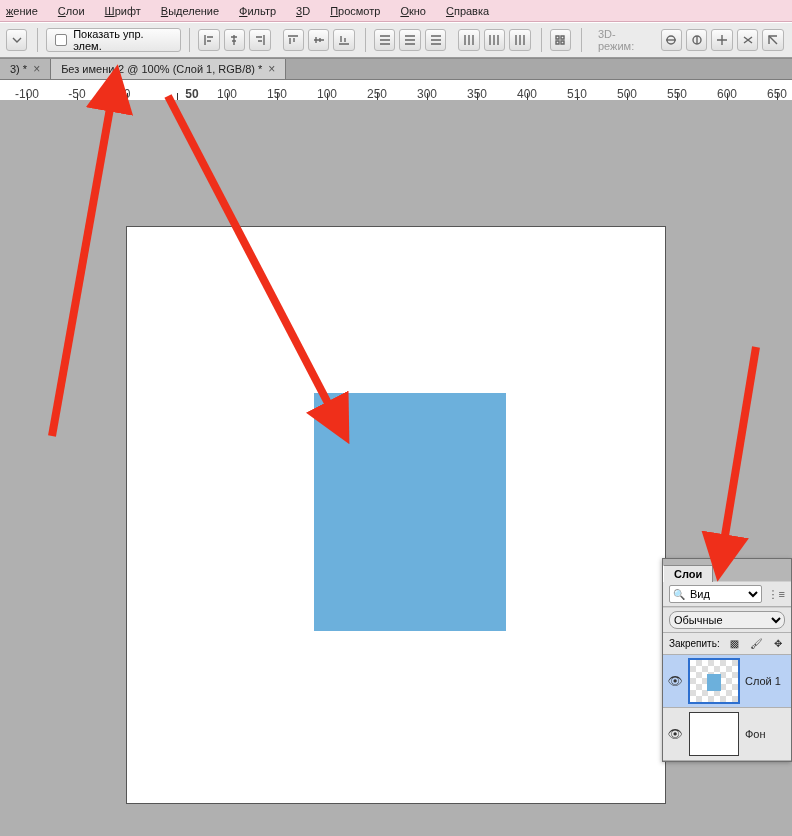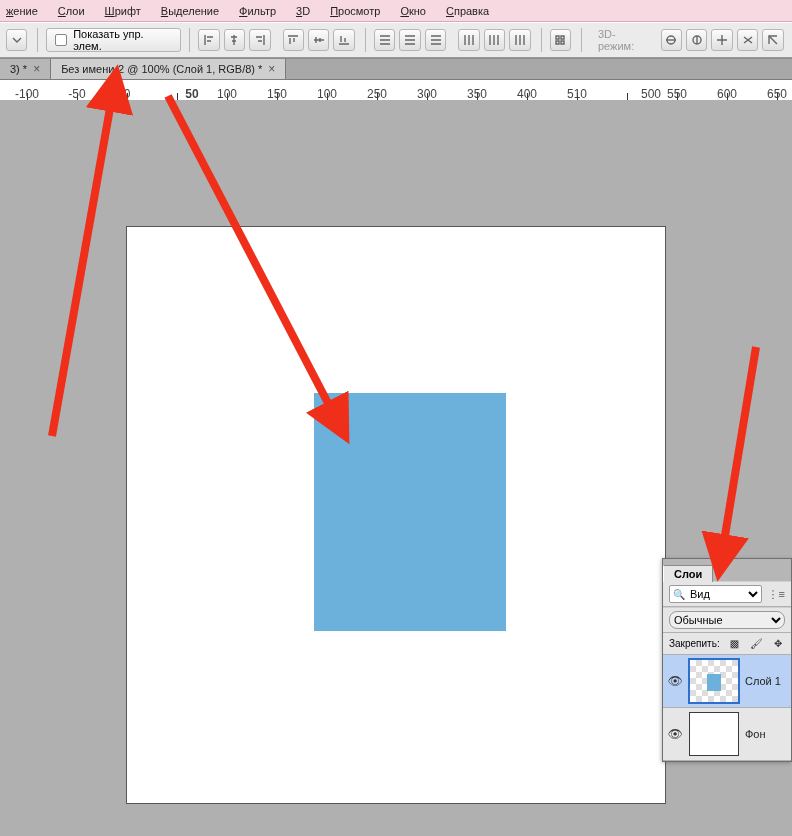--- a/index.html
+++ b/index.html
@@ -423,21 +423,21 @@
     <div class="tick-minor" style="left: 547px;"></div>
     <div class="tick-minor" style="left: 557px;"></div>
     <div class="tick-minor" style="left: 567px;"></div>
     <div class="tick-major" style="left: 577px;"></div>
     <div class="tick-label" style="left: 577px;">510</div>
     <div class="tick-minor" style="left: 587px;"></div>
     <div class="tick-minor" style="left: 597px;"></div>
     <div class="tick-minor" style="left: 607px;"></div>
     <div class="tick-minor" style="left: 617px;"></div>
     <div class="tick-major" style="left: 627px;"></div>
-    <div class="tick-label" style="left: 651px;">500</div>
+    <div class="tick-label" style="left: 627px;">500</div>
     <div class="tick-minor" style="left: 637px;"></div>
     <div class="tick-minor" style="left: 647px;"></div>
     <div class="tick-minor" style="left: 657px;"></div>
     <div class="tick-minor" style="left: 667px;"></div>
     <div class="tick-major" style="left: 677px;"></div>
     <div class="tick-label" style="left: 677px;">550</div>
     <div class="tick-minor" style="left: 687px;"></div>
     <div class="tick-minor" style="left: 697px;"></div>
     <div class="tick-minor" style="left: 707px;"></div>
     <div class="tick-minor" style="left: 717px;"></div>

